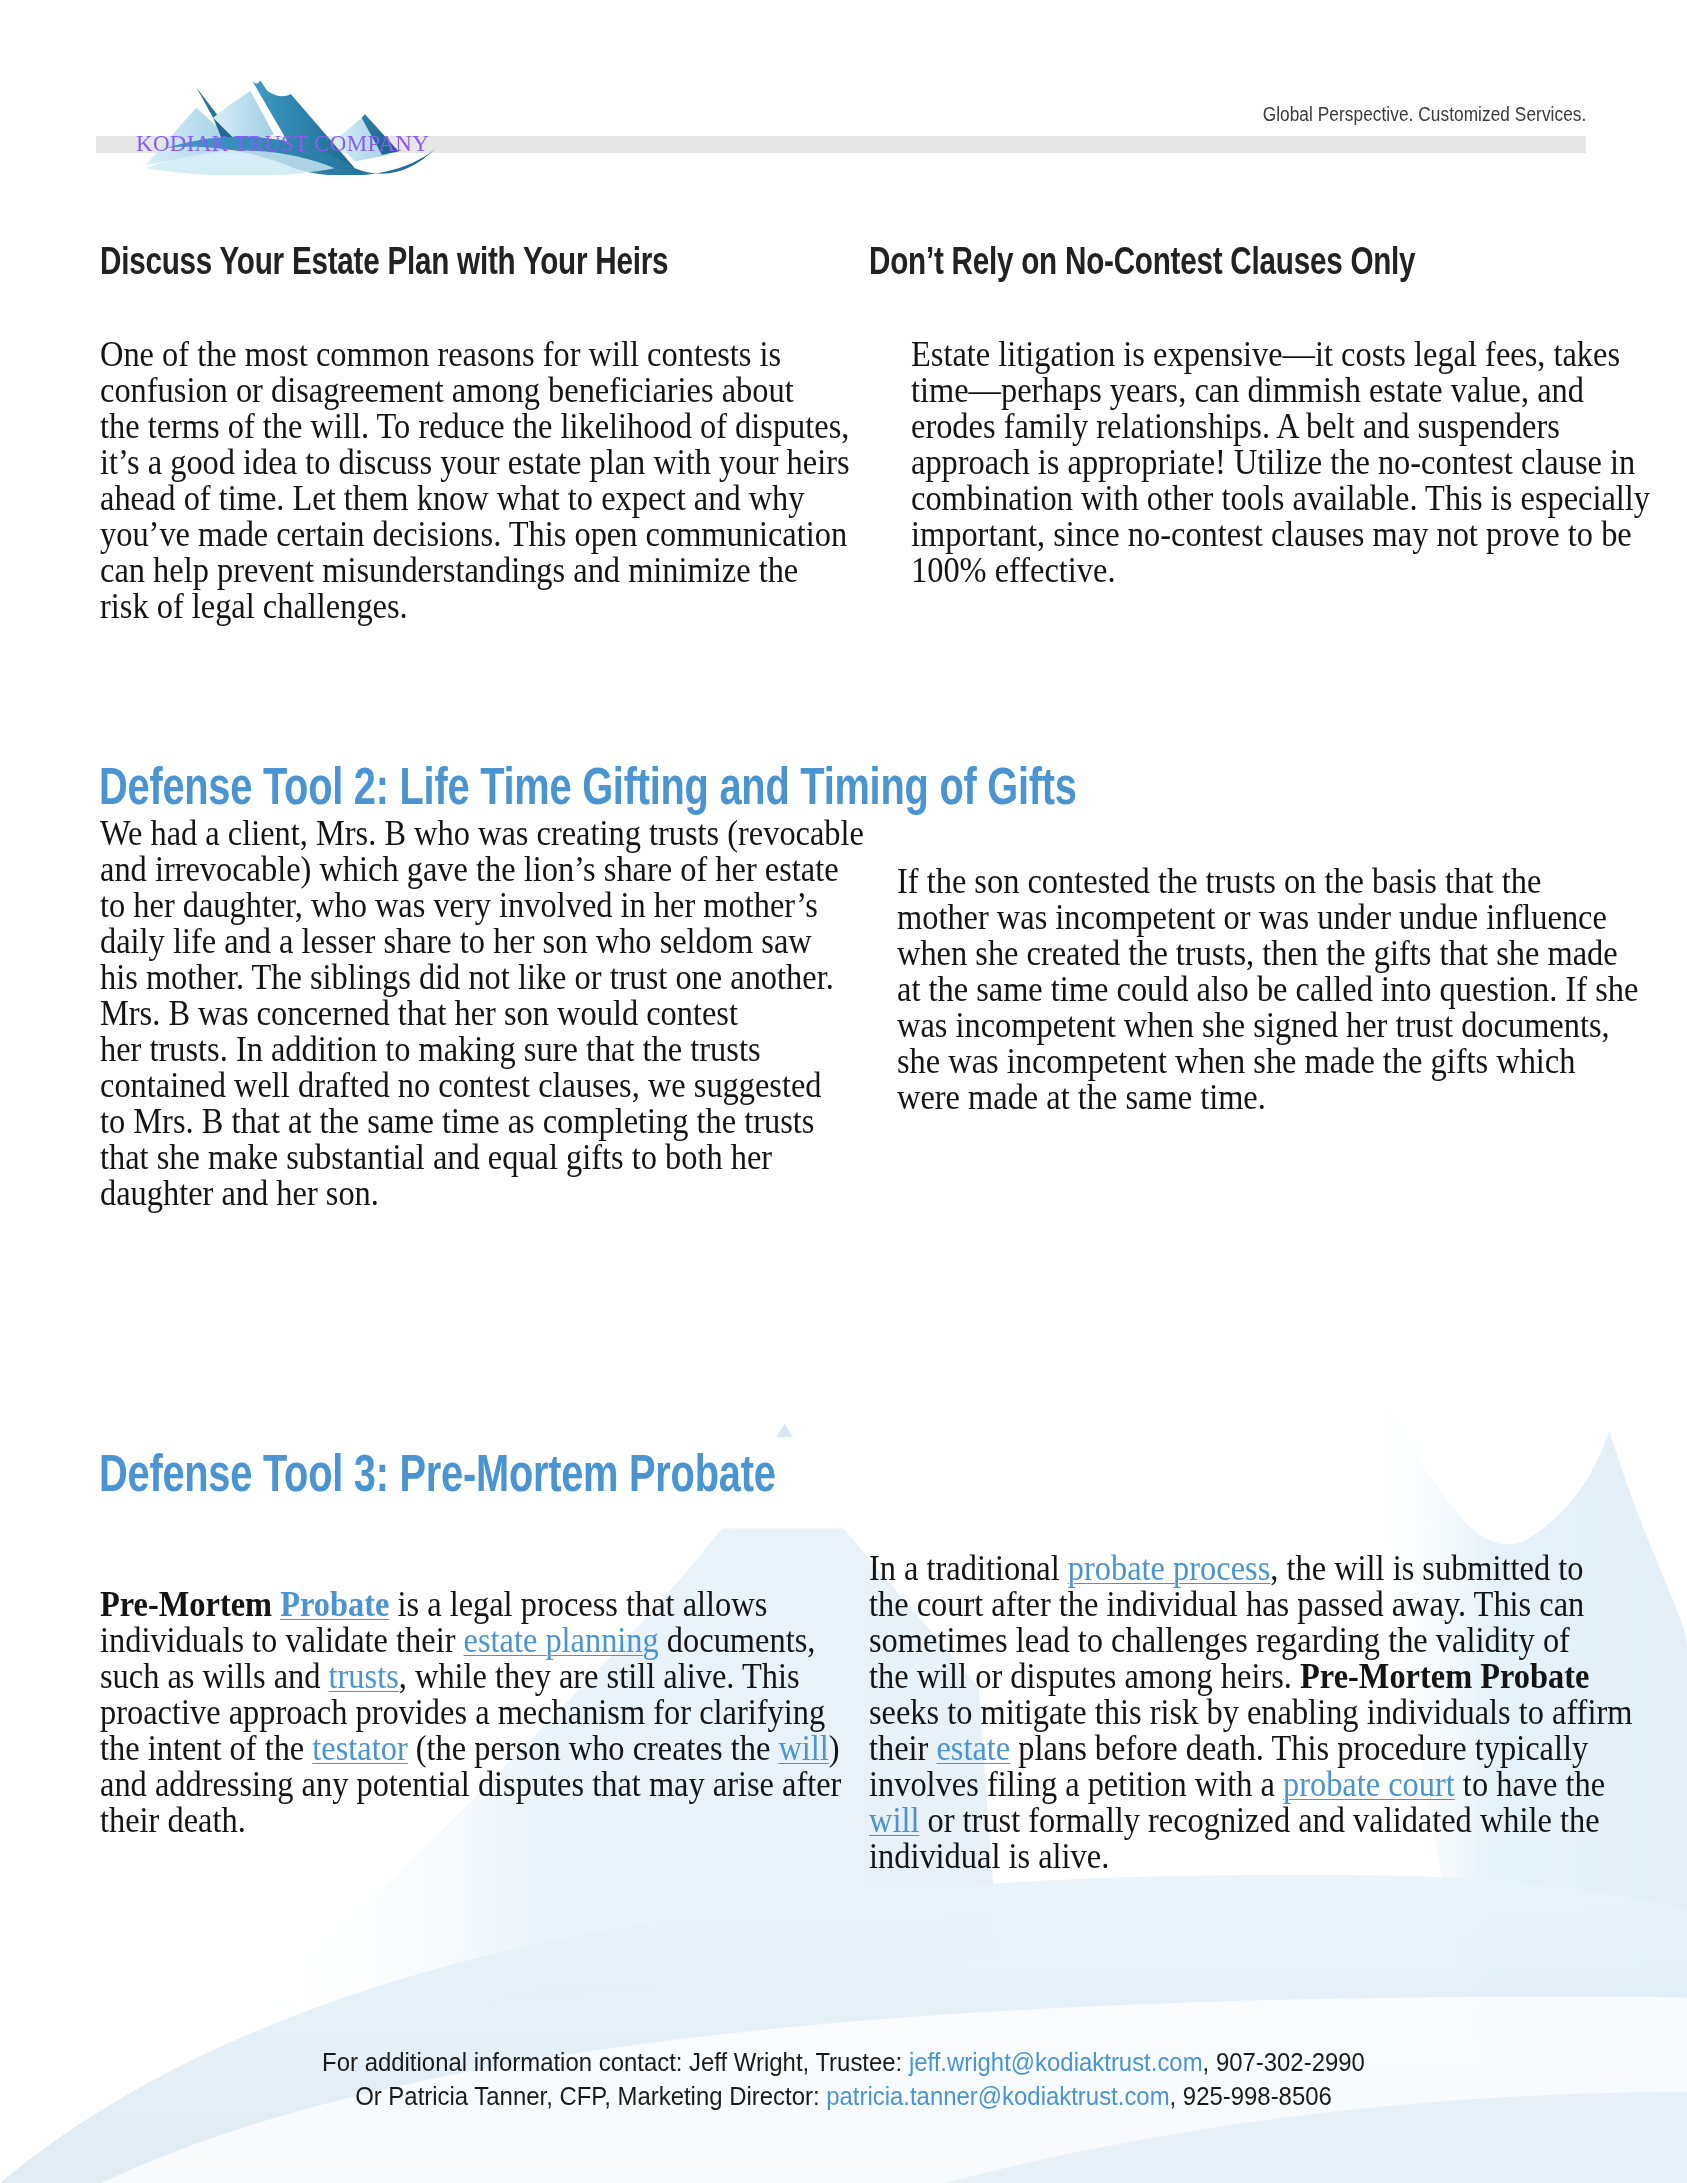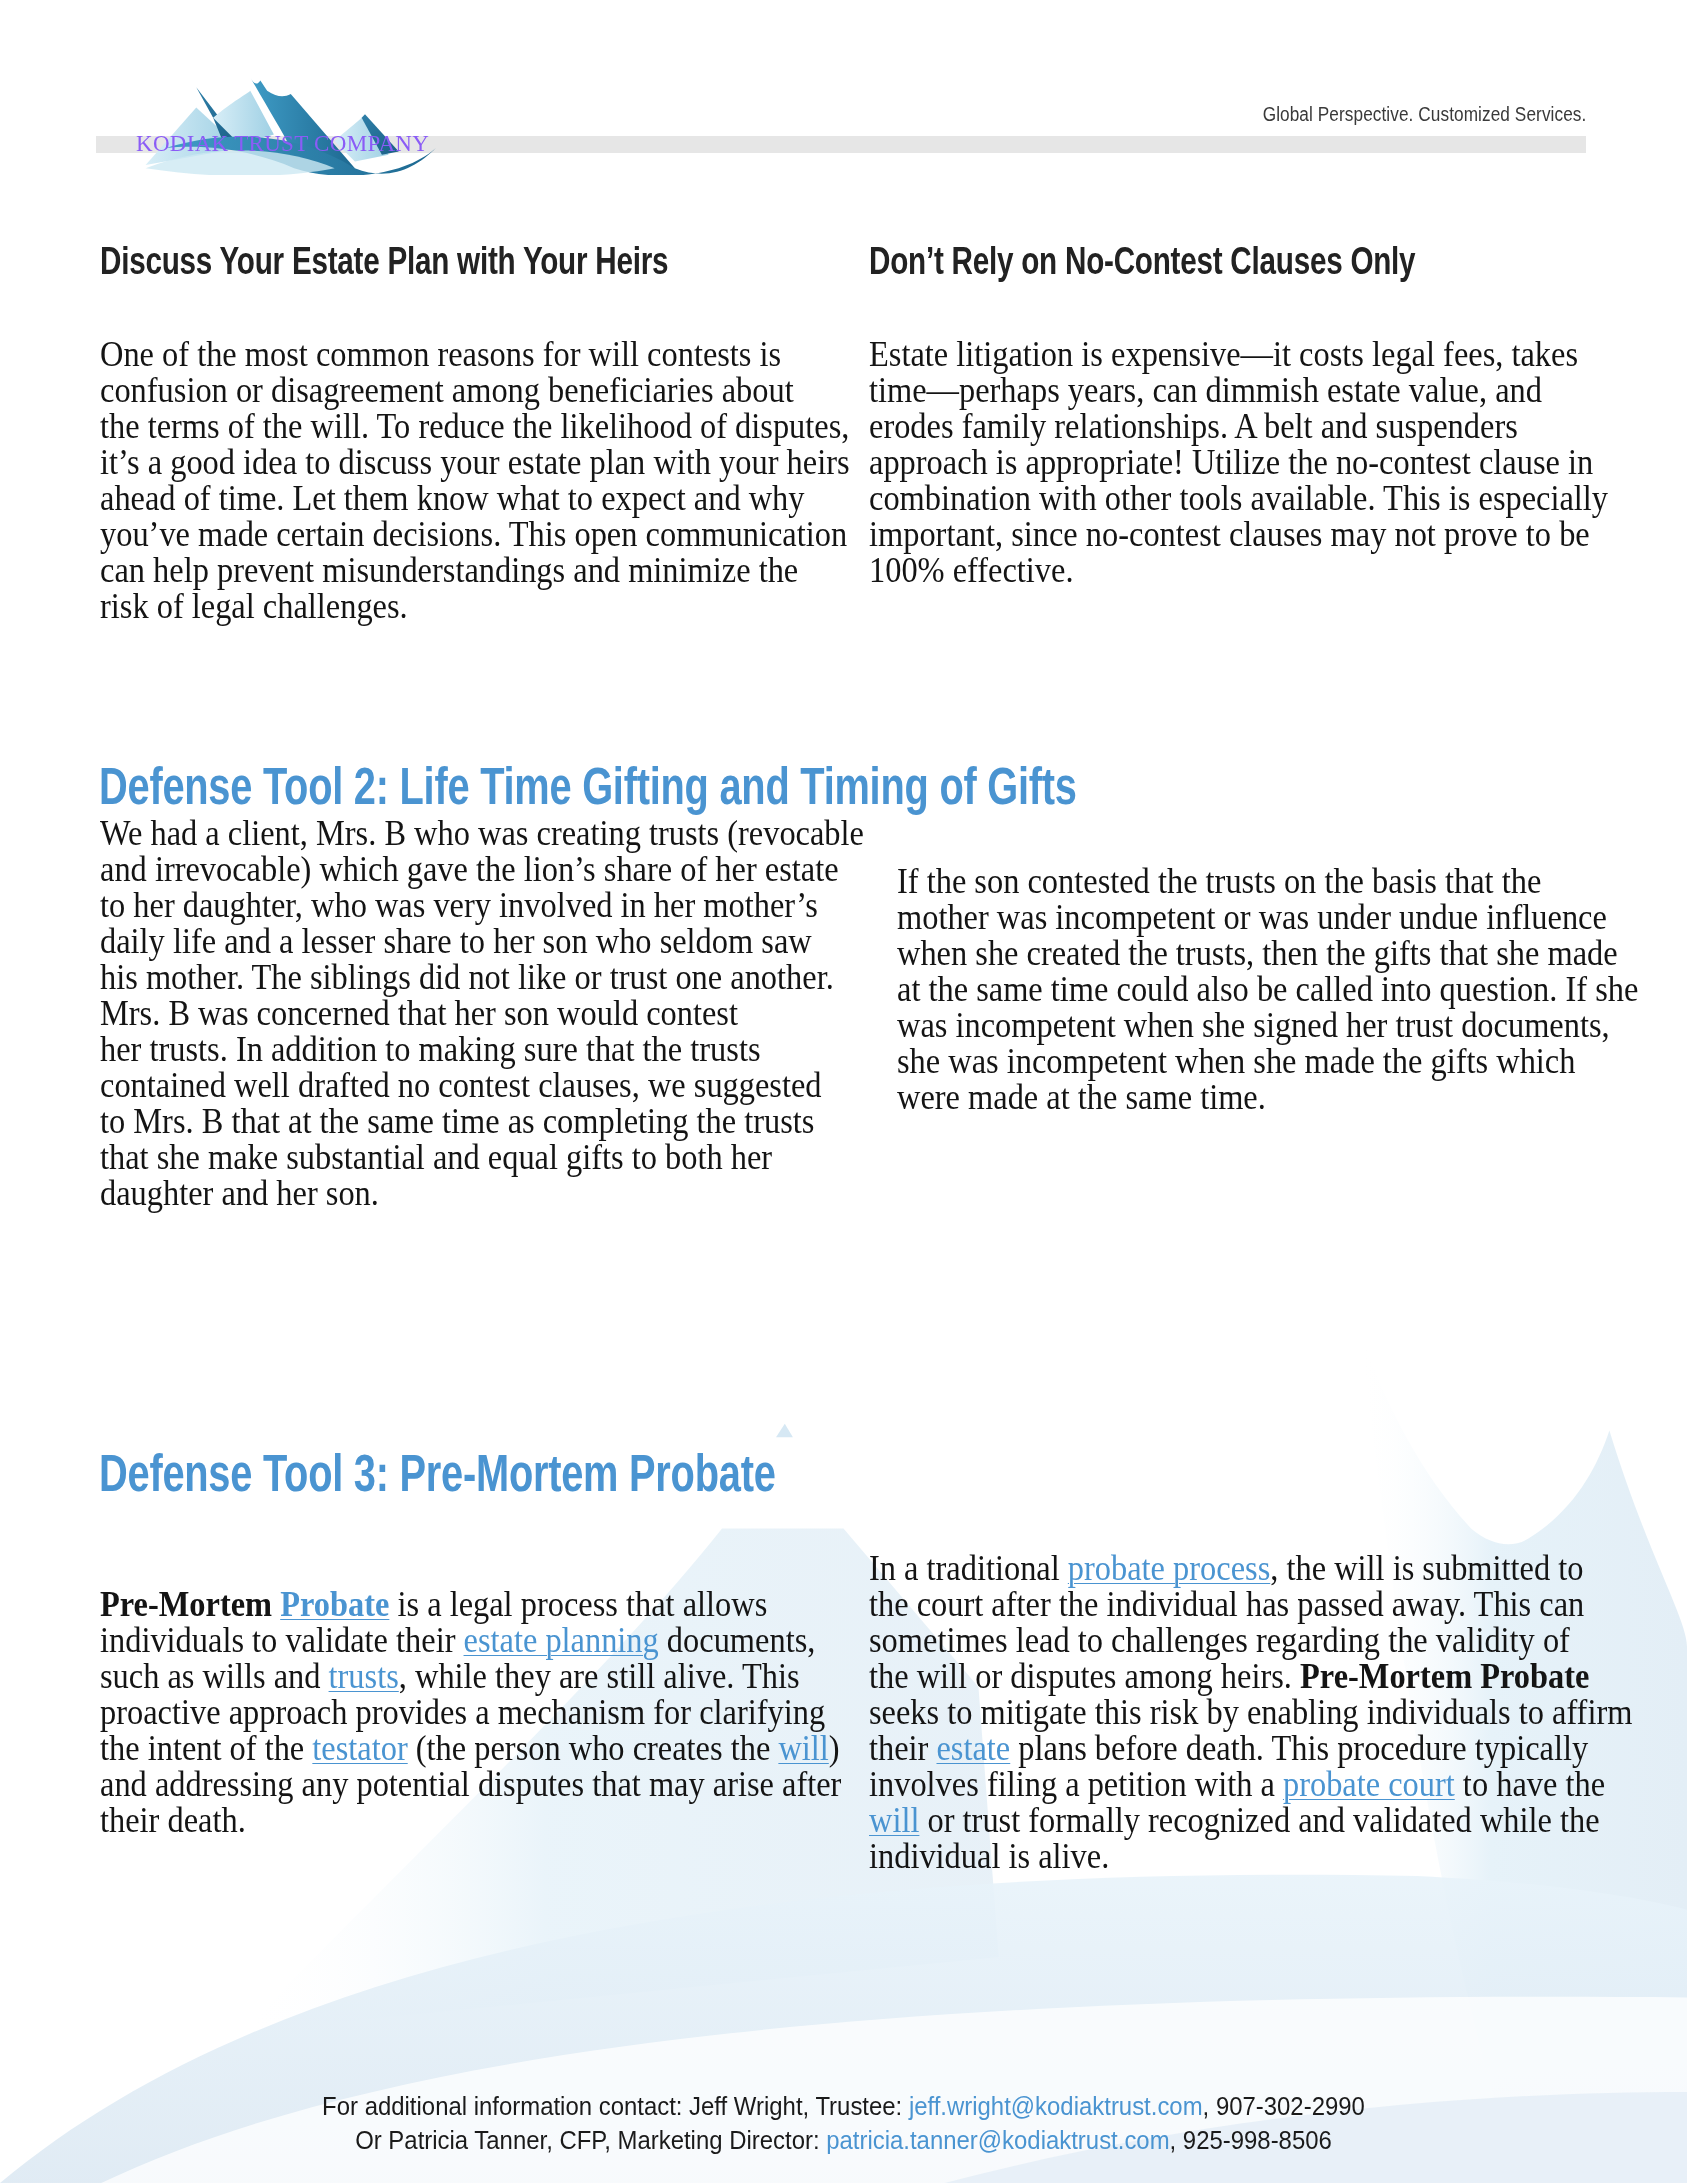--- a/index.html
+++ b/index.html
@@ -94,21 +94,21 @@
     <span class="ln">confusion or disagreement among beneficiaries about</span>
     <span class="ln">the terms of the will. To reduce the likelihood of disputes,</span>
     <span class="ln">it’s a good idea to discuss your estate plan with your heirs</span>
     <span class="ln">ahead of time. Let them know what to expect and why</span>
     <span class="ln">you’ve made certain decisions. This open communication</span>
     <span class="ln">can help prevent misunderstandings and minimize the</span>
     <span class="ln">risk of legal challenges.</span>
   </div>
 
   <div class="sub-h" style="left:869px; top:240px;">Don’t Rely on No-Contest Clauses Only</div>
-  <div class="para" style="left:869px; top:336px;">
+  <div class="para" style="left:911px; top:336px;">
     <span class="ln">Estate litigation is expensive—it costs legal fees, takes</span>
     <span class="ln">time—perhaps years, can dimmish estate value, and</span>
     <span class="ln">erodes family relationships.  A belt and suspenders</span>
     <span class="ln">approach is appropriate!  Utilize the no-contest clause in</span>
     <span class="ln">combination with other tools available. This is especially</span>
     <span class="ln">important, since no-contest clauses may not prove to be</span>
     <span class="ln">100% effective.</span>
   </div>
 
   <div class="sec-h" style="left:99px; top:757px;">Defense Tool 2: Life Time Gifting and Timing of Gifts</div>
@@ -150,18 +150,18 @@
     <span class="ln">the court after the individual has passed away. This can</span>
     <span class="ln">sometimes lead to challenges regarding the validity of</span>
     <span class="ln"><span>the will or disputes among heirs. </span><span class="bold">Pre-Mortem Probate</span></span>
     <span class="ln">seeks to mitigate this risk by enabling individuals to affirm</span>
     <span class="ln"><span>their </span><a class="link">estate</a><span> plans before death. This procedure typically</span></span>
     <span class="ln"><span>involves filing a petition with a </span><a class="link">probate court</a><span> to have the</span></span>
     <span class="ln"><a class="link">will</a><span> or trust formally recognized and validated while the</span></span>
     <span class="ln">individual is alive.</span>
   </div>
 
-  <div class="footer" style="top:2045px;margin-top:44px;">
+  <div class="footer" style="top:2045px;">
     <span class="fl"><span>For additional information contact: Jeff Wright, Trustee: </span><a class="email">jeff.wright@kodiaktrust.com</a><span>, 907-302-2990</span></span>
     <span class="fl"><span>Or Patricia Tanner, CFP, Marketing Director: </span><a class="email">patricia.tanner@kodiaktrust.com</a><span>, 925-998-8506</span></span>
   </div>
 </div>
 
 
 </body></html>

